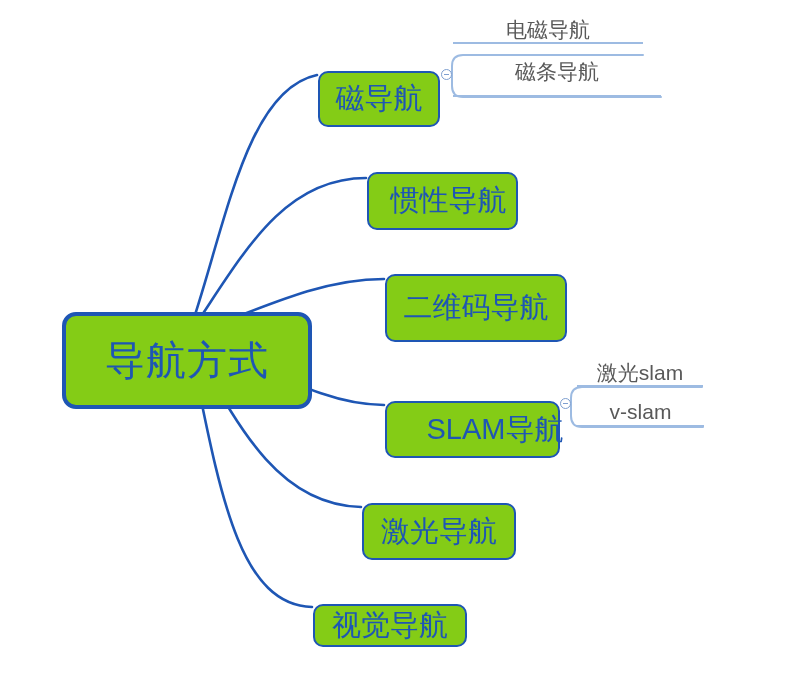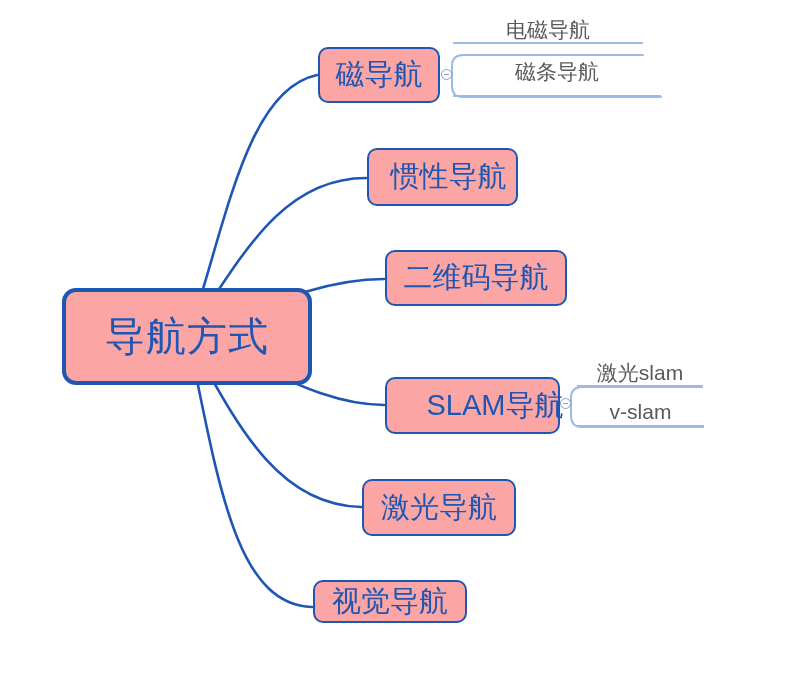--- a/index.html
+++ b/index.html
@@ -17,31 +17,32 @@
   }
   .connector-svg {
     position: absolute;
     left: 0;
     top: 0;
     z-index: 0;
   }
   .topic {
     position: absolute;
     box-sizing: border-box;
-    background: #fca5a5;
+    background: #84cc16;
     border: 2.5px solid #1e56b4;
     border-radius: 10px;
     color: #1e56b4;
     display: flex;
     align-items: center;
     justify-content: center;
     font-size: 29px;
     z-index: 2;
     white-space: nowrap;
     cursor: default;
+    margin-top: 24px;
   }
   .topic.central {
     border-width: 4px;
     border-radius: 14px;
     font-size: 40px;
     letter-spacing: 1px;
   }
   .subtopic {
     position: absolute;
     box-sizing: border-box;
@@ -96,21 +97,21 @@
       <path d="M571,404 L571,416 Q571,427 582,427 L703,427"></path>
     </g>
   </svg>
 
   <div class="topic central" style="left:62px; top:288px; width:250px; height:97px;">导航方式</div>
 
   <div class="topic" style="left:318px; top:47px; width:122px; height:56px;">磁导航</div>
 
   <div class="topic" style="left:367px; top:148px; width:151px; height:58px;padding-left:12px;">惯性导航</div>
 
-  <div class="topic" style="left:385px; top:250px; width:182px; height:56px;">二维码导航</div>
+  <div class="topic" style="left:385px; top:250px; width:182px; height:68px;">二维码导航</div>
 
   <div class="topic" style="left:385px; top:377px; width:175px; height:57px;padding-left:45px;">SLAM导航</div>
 
   <div class="topic" style="left:362px; top:479px; width:154px; height:57px;">激光导航</div>
 
   <div class="topic" style="left:313px; top:580px; width:154px; height:43px;">视觉导航</div>
 
   <div class="subtopic" style="left:453px; top:18px; width:190px; height:26px;">电磁导航</div>
 
   <div class="subtopic" style="left:453px; top:60px; width:208px; height:37px; padding-bottom:11px;">磁条导航</div>

